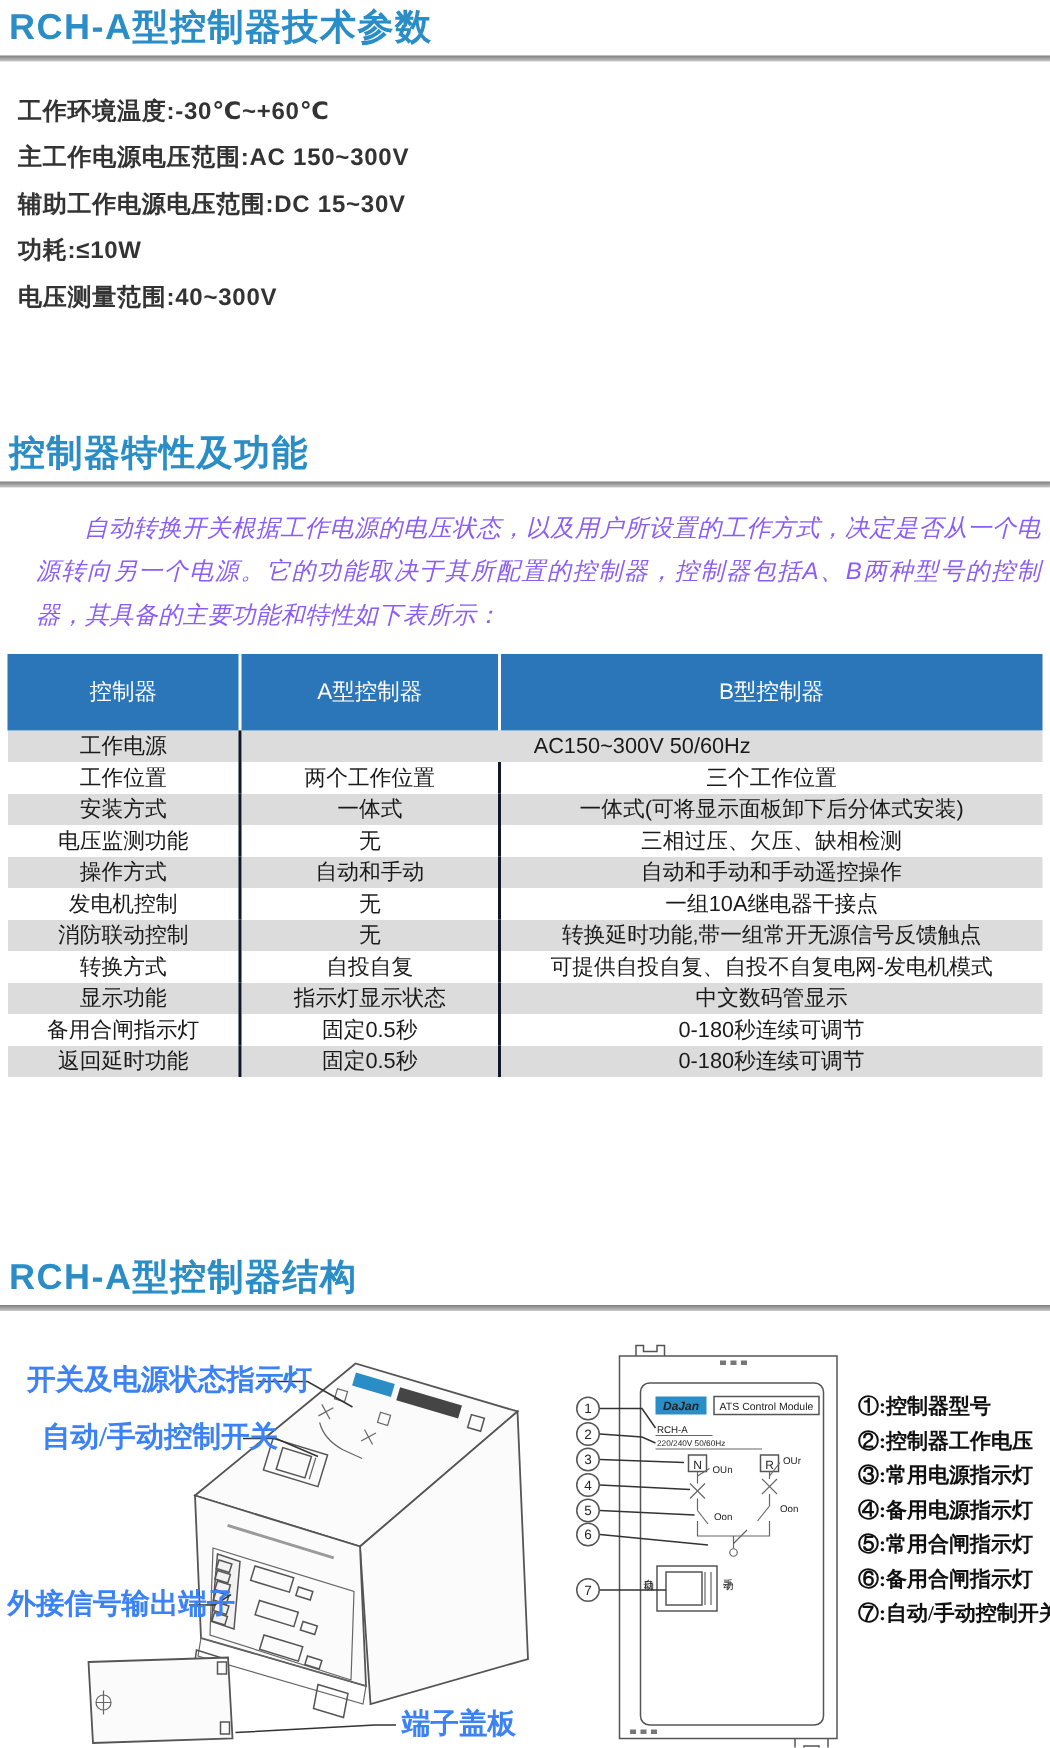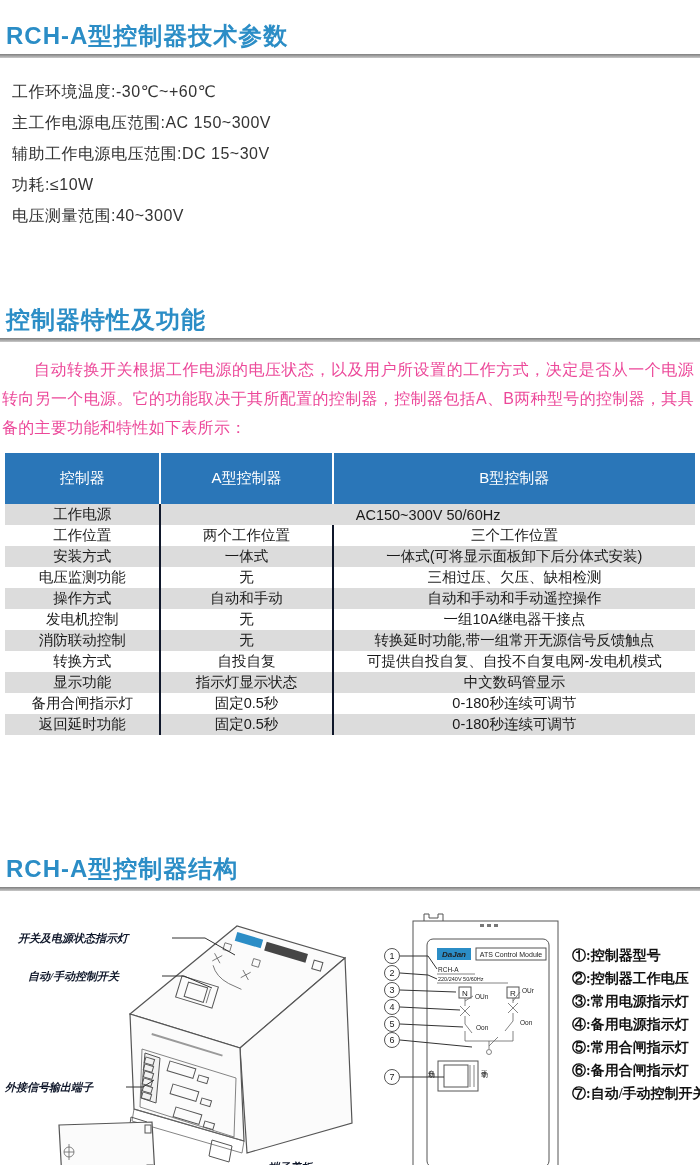--- a/index.html
+++ b/index.html
@@ -10,50 +10,50 @@
   html,body{margin:0;padding:0;}
   body{
     width:700px;height:1165px;background:#fff;overflow:hidden;position:relative;
     font-family:"Liberation Sans","DejaVu Sans",sans-serif;color:var(--text-dark);
   }
   .sec-title{
     margin:0 0 0 6px;font-size:24px;line-height:30px;font-weight:bold;
     color:var(--heading-blue);letter-spacing:1px;
   }
   .rule{height:4px;width:700px;background:linear-gradient(to bottom,var(--rule-dark),var(--rule-light));}
-  #title1{margin-top:21px;}
+  #title1{margin-top:4px;}
   #rule1{margin-top:3px;}
-  .specs{margin:18px 0 0 12px;}
+  .specs{margin:18px 0 0 12px;font-weight:bold;}
   .spec-line{font-size:16px;line-height:31px;color:#333;letter-spacing:0.5px;}
   #title2{margin-top:74px;}
   #rule2{margin-top:3px;}
   .para{
-    margin:13px 6px 0 2px;font-size:16px;line-height:29px;text-align:justify;
-    text-indent:2em;color:#ec4899;letter-spacing:0.3px;
+    margin:13px 6px 0 24px;font-size:16px;line-height:29px;text-align:justify;
+    text-indent:2em;color:#8b5cf6;letter-spacing:0.3px;font-style:italic;
   }
   table.cmp{border-collapse:collapse;width:690px;margin:11px auto 0;table-layout:fixed;}
   table.cmp col.c1{width:22.5%;} table.cmp col.c2{width:25%;} table.cmp col.c3{width:52.5%;}
   table.cmp th{
     background:var(--table-header-blue);color:#fff;font-weight:normal;font-size:15px;
     height:23px;border-left:2px solid #fff;padding:16px;
   }
   table.cmp th:first-child{border-left:none;}
   table.cmp td{
     text-align:center;font-size:14.5px;height:21px;padding:0 2px;color:#1a1a1a;
     border-left:2px solid #0f172a;white-space:nowrap;overflow:hidden;
   }
   table.cmp td:first-child{border-left:none;}
   table.cmp tbody tr:nth-child(odd){background:var(--row-gray);}
   #title3{margin-top:119px;}
   #rule3{margin-top:3px;}
   .figure{position:relative;width:700px;height:352px;margin-top:0;}
   .figure svg{position:absolute;left:0;top:0;}
   .draw-label{
     position:absolute;font-family:"Liberation Serif","DejaVu Serif",serif;
-    font-weight:bold;font-size:11px;line-height:18px;white-space:nowrap;color:#0f172a;font-style:italic;
+    font-weight:bold;font-size:19px;line-height:18px;white-space:nowrap;color:#3b82f6;
   }
   .caption{
     position:absolute;font-family:"Liberation Serif","DejaVu Serif",serif;
     font-weight:bold;font-size:15px;white-space:nowrap;color:#111;
   }
   .legend{position:absolute;left:572px;top:53px;width:130px;}
   .legend-item{
     font-family:"Liberation Serif","DejaVu Serif",serif;font-weight:bold;
     font-size:14px;line-height:23px;white-space:nowrap;color:#111;
   }

